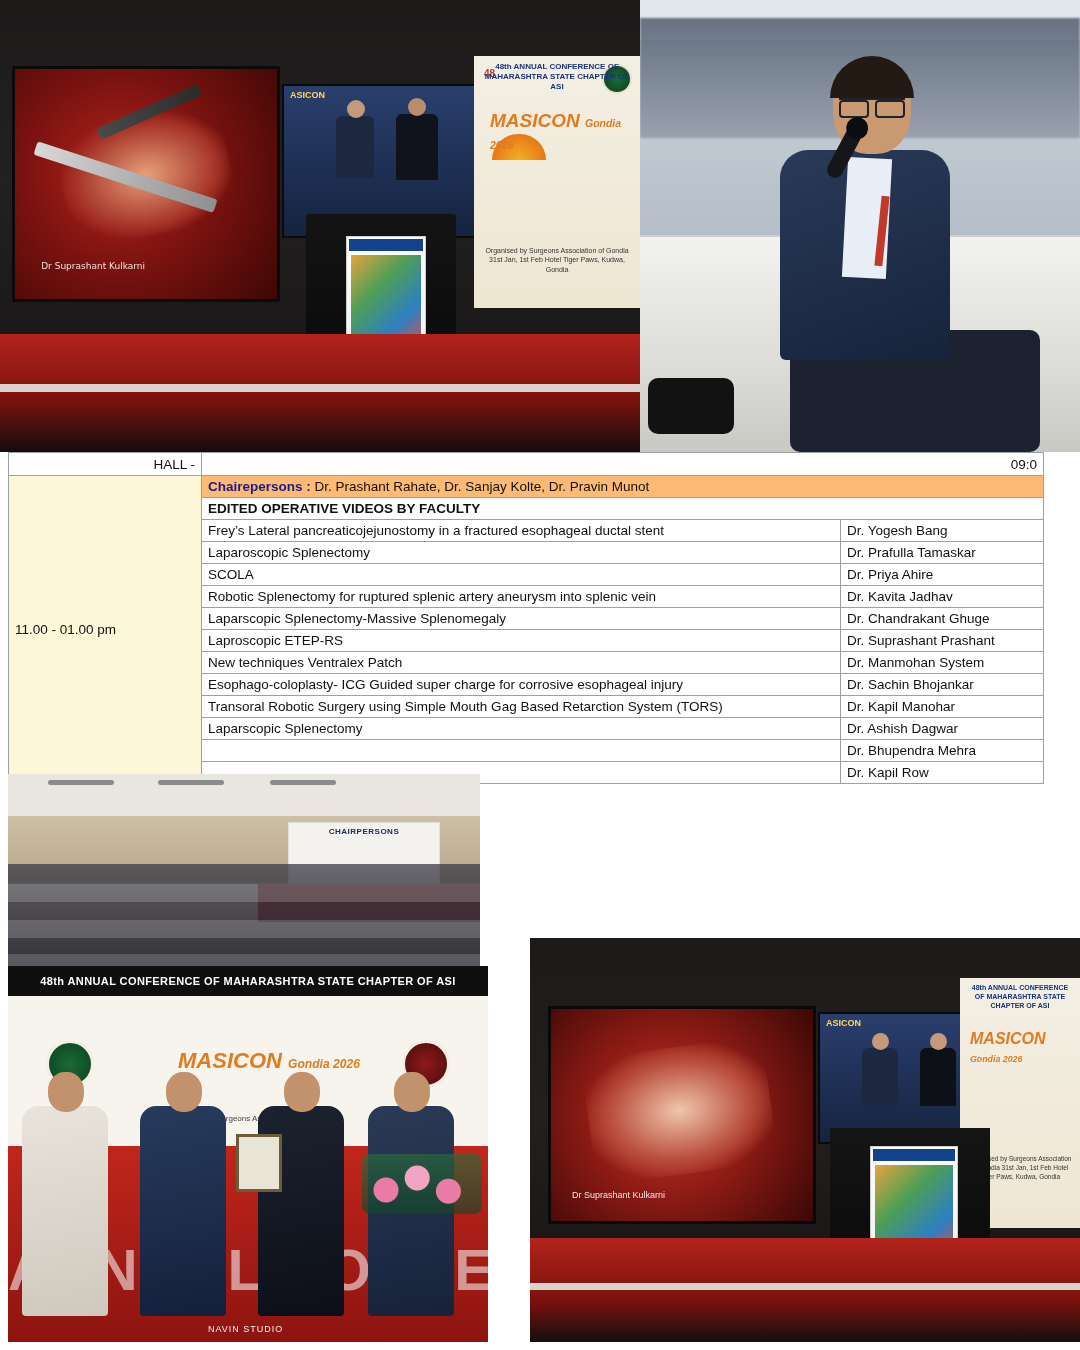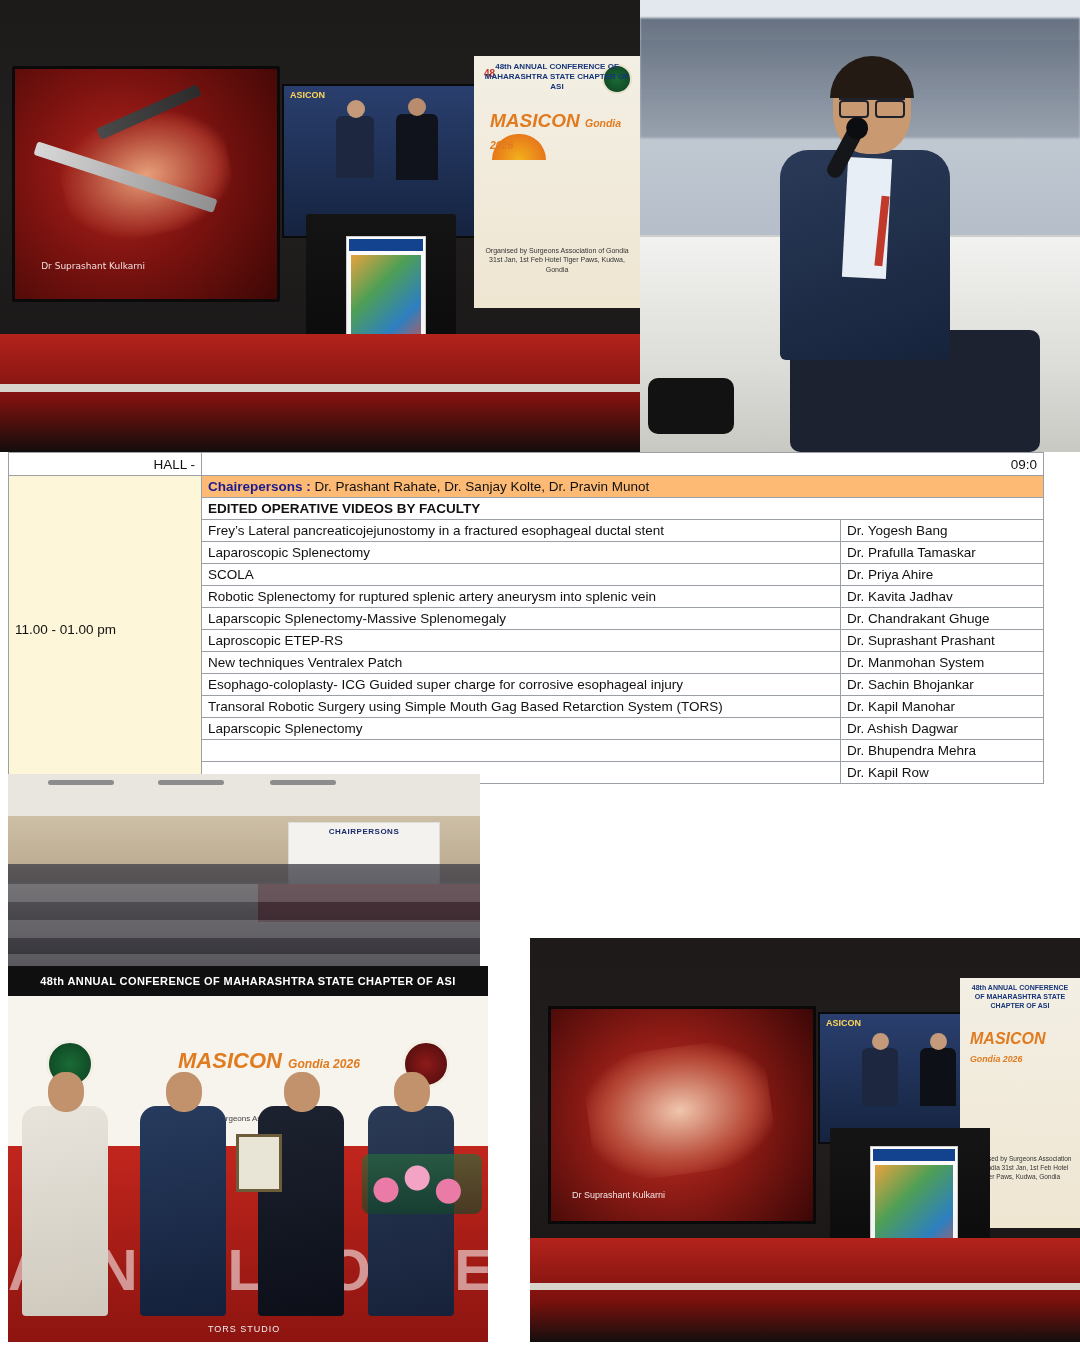--- a/index.html
+++ b/index.html
@@ -352,21 +352,21 @@
       <span style="font-size: 0.55em;"> Gondia 2026</span></div>
       <div class="bd-sub">Organised by Surgeons Association of Gondia</div>
     </div>
     <div class="bigtext">ANNUAL CONFERENCE MAHARASHTRA STATE CHAPTER</div>
     <div class="person p1"></div>
     <div class="person p2"></div>
     <div class="person p3"></div>
     <div class="person p4"></div>
     <div class="plaque"></div>
     <div class="flowers"></div>
-    <div class="studio">TORS STUDIO</div>
+    <div class="studio">NAVIN STUDIO</div>
   </div>
 
   <div class="photo" id="photo-stage-repeat">
     <div class="room"></div>
     <div class="led">
       <div class="tissue"></div>
       <div class="vidcap">Dr Suprashant Kulkarni</div>
     </div>
     <div class="slide">
       <div class="slidetitle">ASICON</div>

